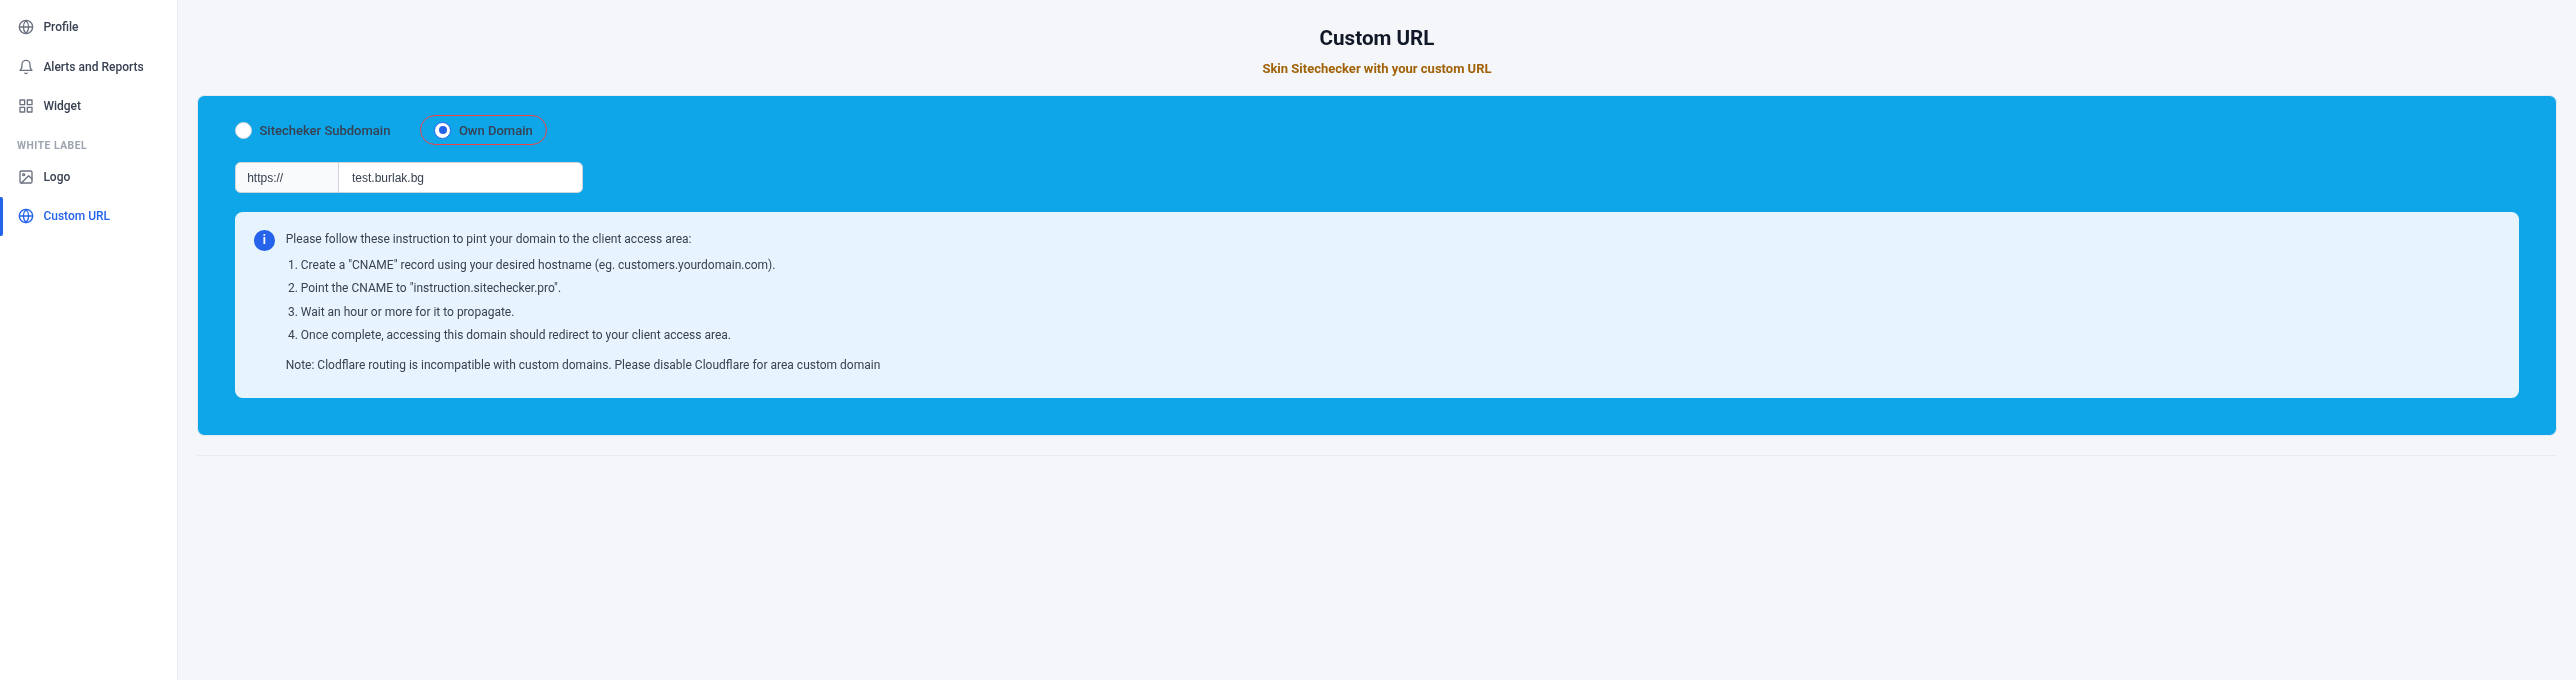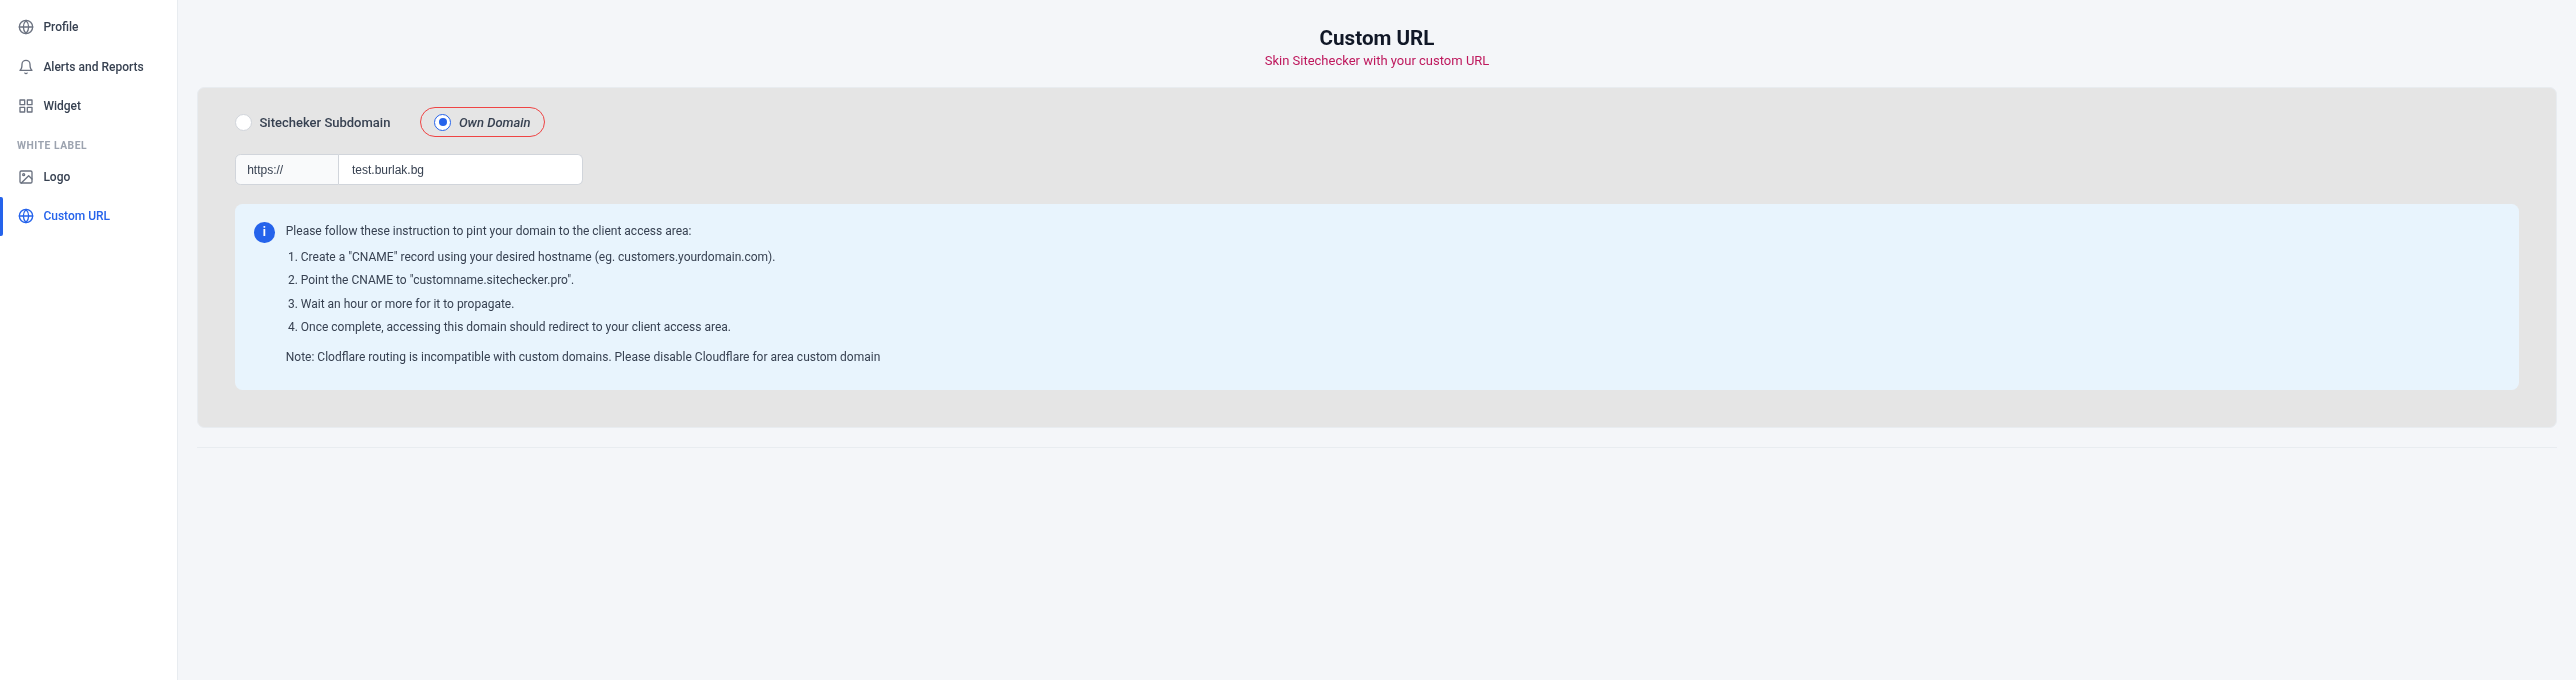--- a/index.html
+++ b/index.html
@@ -88,27 +88,28 @@
     }
 
     .page-title {
       font-size: 20.6px;
       font-weight: 700;
       color: #111827;
     }
 
     .page-subtitle {
       font-size: 13px;
-      color: #be185d;
-      margin-top: 3px;
+      color: #a16207;
+      margin-top: 11px;
+      font-weight: bold;
     }
 
     .content-area {
       padding: 19px 37px 37px;
-      background: #e5e5e5;
+      background: #0ea5e9;
       margin: 0 19px 19px;
       border-radius: 7.5px;
       border: 0.9px solid #e8ecf0;
     }
 
     
     .radio-group {
       display: flex;
       align-items: center;
       gap: 30px;
@@ -122,21 +123,20 @@
       cursor: pointer;
       font-size: 13px;
       color: #374151;
       font-weight: 500;
     }
 
     .radio-option.selected {
       border: 1.9px solid #ef4444;
       border-radius: 22.5px;
       padding: 5.6px 13px;
-      font-style: italic;
     }
 
     .radio-circle {
       width: 17px;
       height: 17px;
       border-radius: 50%;
       border: 1.9px solid #d1d5db;
       display: flex;
       align-items: center;
       justify-content: center;
@@ -328,21 +328,21 @@
       <input class="url-prefix-input" type="text" value="https://" style="">
       <input class="url-domain-input" type="text" value="test.burlak.bg" style="">
     </div>
 
     <div class="info-box">
       <div class="info-icon">i</div>
       <div class="info-content">
         <p>Please follow these instruction to pint your domain to the client access area:</p>
         <ol>
           <li>Create a "CNAME" record using your desired hostname (eg. customers.yourdomain.com).</li>
-          <li>Point the CNAME to "customname.sitechecker.pro".</li>
+          <li>Point the CNAME to "instruction.sitechecker.pro".</li>
           <li>Wait an hour or more for it to propagate.</li>
           <li>Once complete, accessing this domain should redirect to your client access area.</li>
         </ol>
         <p class="info-note">Note: Clodflare routing is incompatible with custom domains. Please disable Cloudflare for area custom domain</p>
       </div>
     </div>
   </div>
 
   <div class="bottom-divider"></div>
 </div>

